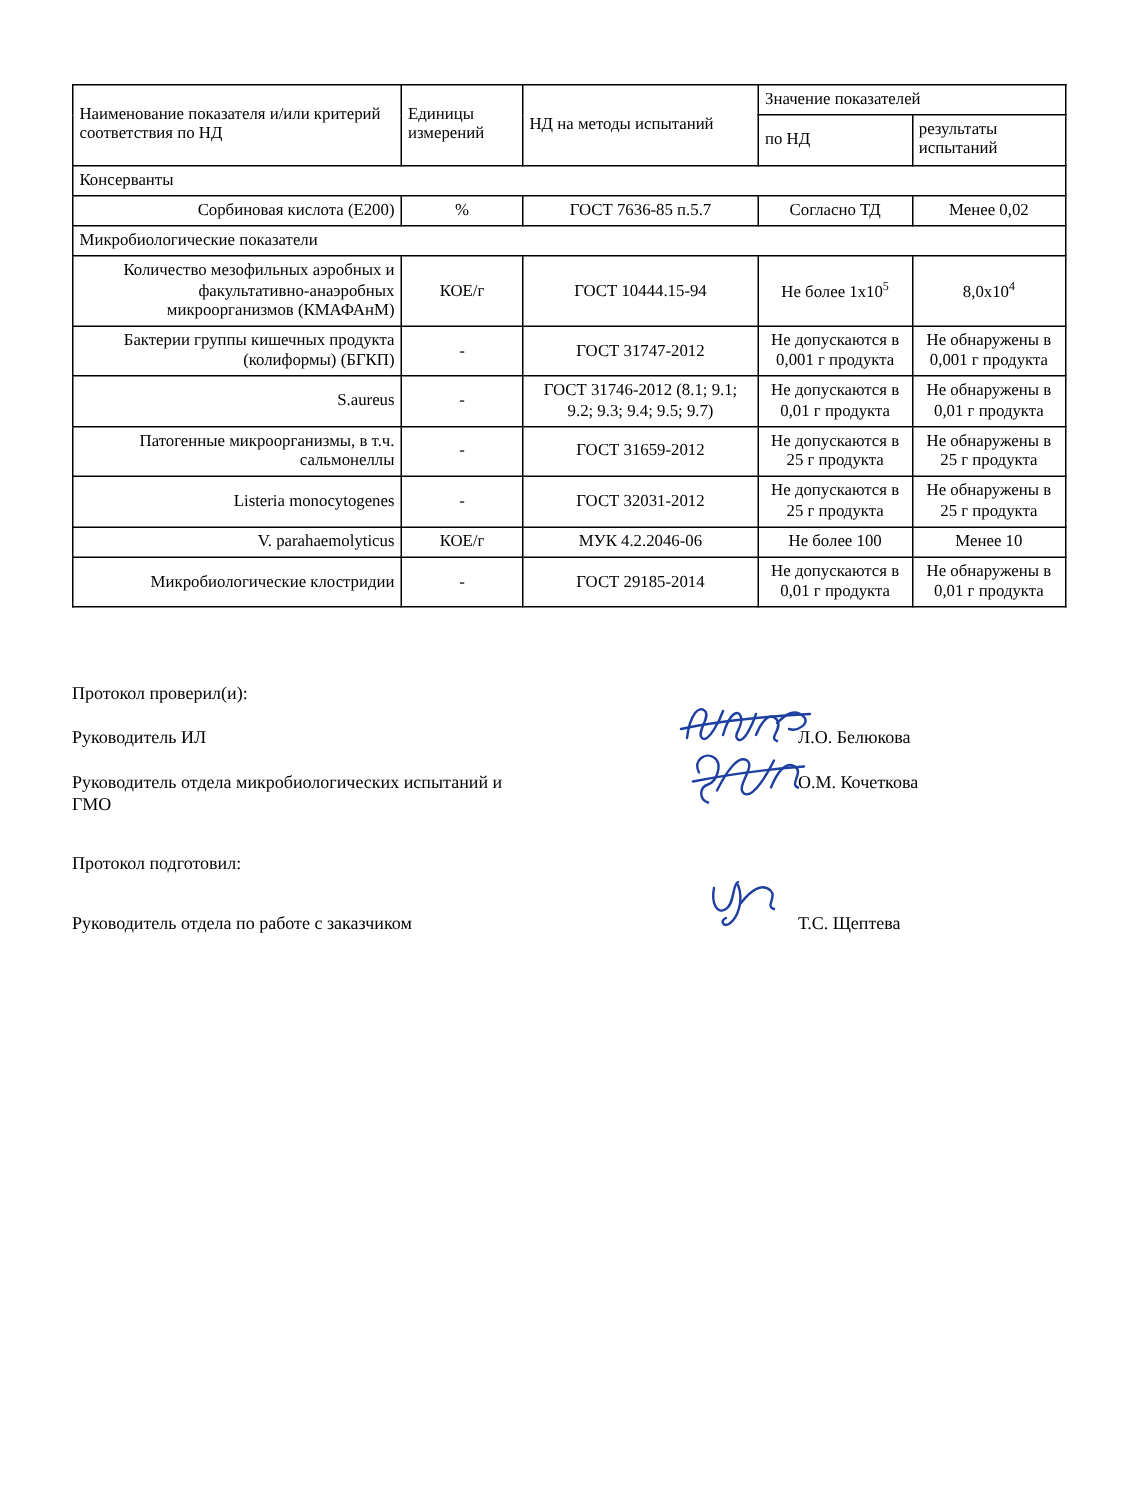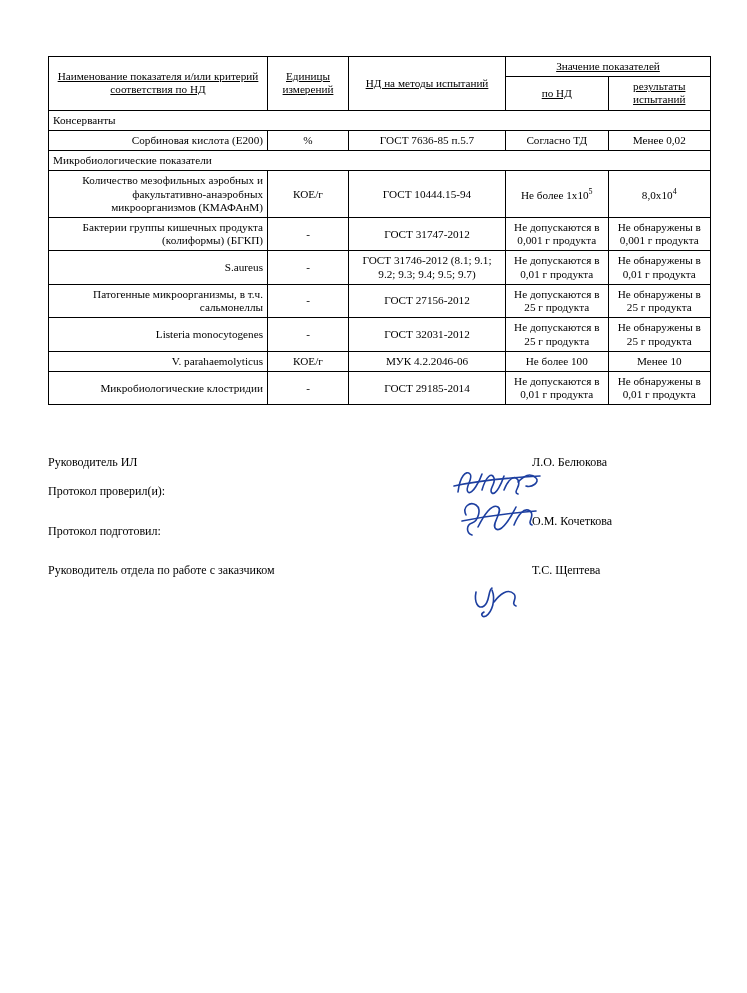--- a/index.html
+++ b/index.html
@@ -36,21 +36,21 @@
     vertical-align: middle;
     font-weight: normal;
     line-height: 1.18;
   }
   .c-name   { width: 210px; text-align: left; padding-left: 6px; }
   .c-units  { width: 72px;  text-align: center; }
   .c-method { width: 148px; text-align: center; }
   .c-nd     { width: 116px; text-align: center; }
   .c-res    { width: 117px; text-align: center; }
 
-  .hdr-cell { text-align: center; text-decoration: underline; }
+  .hdr-cell { text-align: left; }
   .section-row td {
     font-weight: bold;
     padding: 2px 4px;
   }
   .left { text-align: right; padding-left: 6px; }
   .center { text-align: center; }
   sup { font-size: 8px; vertical-align: super; }
 
   .signatures {
     position: absolute;
@@ -136,21 +136,21 @@
         <td class="left">S.aureus</td>
         <td class="center">-</td>
         <td class="center">ГОСТ 31746-2012 (8.1; 9.1; 9.2; 9.3; 9.4; 9.5; 9.7)</td>
         <td class="center">Не допускаются в 0,01 г продукта</td>
         <td class="center">Не обнаружены в 0,01 г продукта</td>
       </tr>
 
       <tr>
         <td class="left">Патогенные микроорганизмы, в т.ч. сальмонеллы</td>
         <td class="center">-</td>
-        <td class="center">ГОСТ 27156-2012</td>
+        <td class="center">ГОСТ 31659-2012</td>
         <td class="center">Не допускаются в 25 г продукта</td>
         <td class="center">Не обнаружены в 25 г продукта</td>
       </tr>
 
       <tr>
         <td class="left">Listeria  monocytogenes</td>
         <td class="center">-</td>
         <td class="center">ГОСТ 32031-2012</td>
         <td class="center">Не допускаются в 25 г продукта</td>
         <td class="center">Не обнаружены в 25 г продукта</td>
@@ -168,28 +168,29 @@
         <td class="left">Микробиологические клостридии</td>
         <td class="center">-</td>
         <td class="center">ГОСТ 29185-2014</td>
         <td class="center">Не допускаются в 0,01 г продукта</td>
         <td class="center">Не обнаружены в 0,01 г продукта</td>
       </tr>
     </tbody>
   </table>
 
   <div class="signatures">
+    <div class="sig-line">Протокол проверил(и):</div>
+
     <div class="sig-line">
       <span class="sig-role">Руководитель ИЛ</span>
       <span class="sig-name">Л.О. Белюкова</span>
     </div>
 
-    <div class="sig-line">Протокол проверил(и):</div>
-
     <div class="sig-line">
+      <span class="sig-role">Руководитель отдела микробиологических испытаний и ГМО</span>
       <span class="sig-name">О.М. Кочеткова</span>
     </div>
 
     <div class="block-gap"></div>
 
     <div class="sig-line">Протокол подготовил:</div>
 
     <div class="block-gap"></div>
 
     <div class="sig-line">

